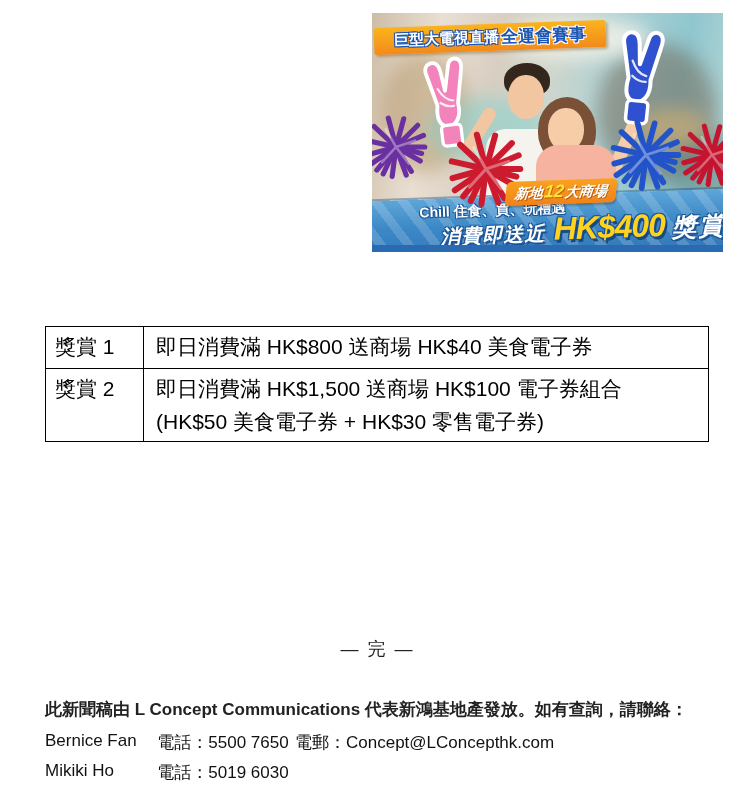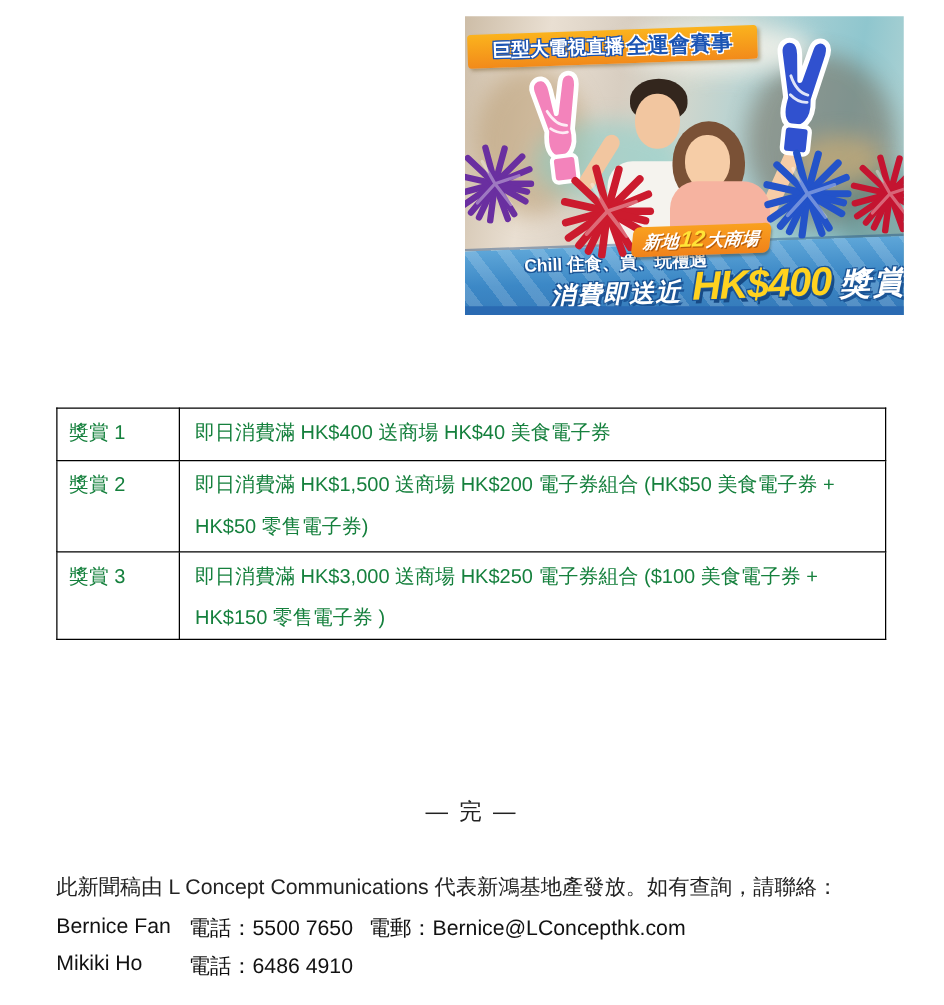--- a/index.html
+++ b/index.html
@@ -75,37 +75,37 @@
   .badge .bn{font-size:18px;color:#ffe437;margin:0 1px;text-shadow:1px 1px 0 rgba(140,60,0,.6);}
 
   .bottom-strip{position:absolute;left:0;bottom:0;width:100%;height:7px;background:#2a6ab2;z-index:7;}
 
   
   .details-heading{position:absolute;left:45px;top:283px;margin:0;font-size:18px;font-weight:bold;color:#111;
                    text-decoration:underline;text-underline-offset:4px;text-decoration-thickness:1.5px;}
 
   
   table.offers{position:absolute;left:45px;top:326px;width:664px;border-collapse:collapse;}
-  table.offers td{border:1.6px solid #000;vertical-align:top;font-size:16px;line-height:33px;color:#15803d;}
+  table.offers td{border:1.6px solid #000;vertical-align:top;font-size:21px;line-height:33px;color:#000000;}
   td.lbl{width:84px;padding:3px 4px 0 9px;white-space:nowrap;}
   td.desc{padding:3px 10px 0 12px;}
   tr.r1 td{height:38px;}
   tr.r2 td{height:69px;}
   tr.r3 td{height:65px;}
   td.participating{height:93px;padding:5px 10px 0 9px;}
 
   
   .end-marker{position:absolute;left:0;top:637px;width:755px;text-align:center;
               font-size:18px;color:#222;letter-spacing:2px;}
-  .notice{position:absolute;left:45px;top:698px;margin:0;font-size:17px;color:#222;}
+  .notice{position:absolute;left:45px;top:698px;margin:0;font-size:17px;color:#222;font-weight:bold;}
   .contact-row{position:absolute;left:45px;font-size:17px;color:#111;display:flex;}
   .contact-row.c0{top:731px;}
   .contact-row.c1{top:761px;}
   .c-name{display:inline-block;width:106px;}
-  .c-phone{display:inline-block;width:144px;}
+  .c-phone{display:inline-block;width:144px;text-align:center;}
 </style>
 </head>
 <body>
 
 <svg width="0" height="0" style="position:absolute" aria-hidden="true">
   <defs>
     <symbol id="foam-hand" viewBox="0 0 110 180">
       <path d="M38,100 L24,40 C21,26 32,20 40,22 C48,24 50,32 51,40 L55,75 L66,30 C69,17 80,16 86,21 C92,26 90,36 88,44 L76,100 C80,130 64,142 52,140 C36,138 34,120 38,100 Z" fill="currentColor" stroke="#ffffff" stroke-width="7" stroke-linejoin="round"></path>
       <rect x="40" y="138" width="36" height="38" rx="7" fill="currentColor" stroke="#ffffff" stroke-width="6"></rect>
       <path d="M42,70 q10,22 26,24 M44,96 q12,10 24,8" fill="none" stroke="#ffffff" stroke-width="4" stroke-linecap="round" opacity=".85"></path>
@@ -198,41 +198,37 @@
     </div>
 
     <div class="bottom-strip"></div>
   </div>
 
 
   <table class="offers">
     <tbody>
         <tr class="r1">
       <td class="lbl">獎賞 1</td>
-      <td class="desc">即日消費滿 HK$400 送商場 HK$40 美食電子券</td>
+      <td class="desc">即日消費滿 HK$800 送商場 HK$40 美食電子券</td>
     </tr>
     <tr class="r2">
       <td class="lbl">獎賞 2</td>
-      <td class="desc">即日消費滿 HK$1,500 送商場 HK$200 電子券組合 (HK$50 美食電子券 + HK$50 零售電子券)</td>
-    </tr>
-    <tr class="r3">
-      <td class="lbl">獎賞 3</td>
-      <td class="desc">即日消費滿 HK$3,000 送商場 HK$250 電子券組合 ($100 美食電子券 + HK$150 零售電子券 )</td>
+      <td class="desc">即日消費滿 HK$1,500 送商場 HK$100 電子券組合 (HK$50 美食電子券 + HK$30 零售電子券)</td>
     </tr>
   </tbody>
     </table>
 
   <div class="end-marker">— 完 —</div>
 
   <p class="notice">此新聞稿由 L Concept Communications 代表新鴻基地產發放。如有查詢，請聯絡：</p>
 
   <div class="contact-row c0">
     <span class="c-name">Bernice Fan</span>
     <span class="c-phone"><span>電話：</span><span>5500 7650</span></span>
-    <span class="c-email"><span>電郵：</span><span>Bernice@LConcepthk.com</span></span>
+    <span class="c-email"><span>電郵：</span><span>Concept@LConcepthk.com</span></span>
   </div>
 
   <div class="contact-row c1">
     <span class="c-name">Mikiki Ho</span>
-    <span class="c-phone"><span>電話：</span><span>6486 4910</span></span>
+    <span class="c-phone"><span>電話：</span><span>5019 6030</span></span>
   </div>
 
 </div>
 
 </body></html>

